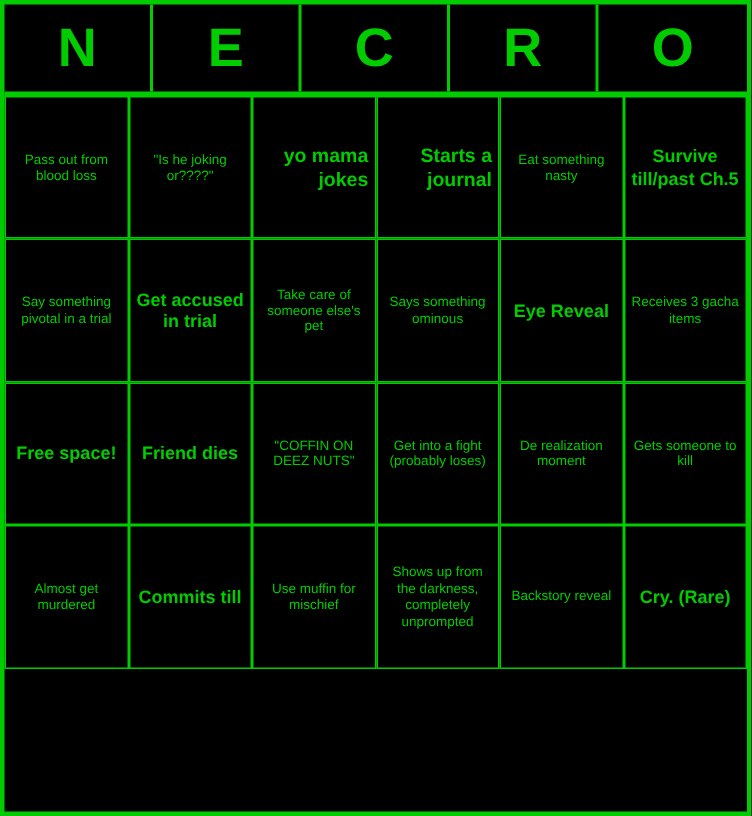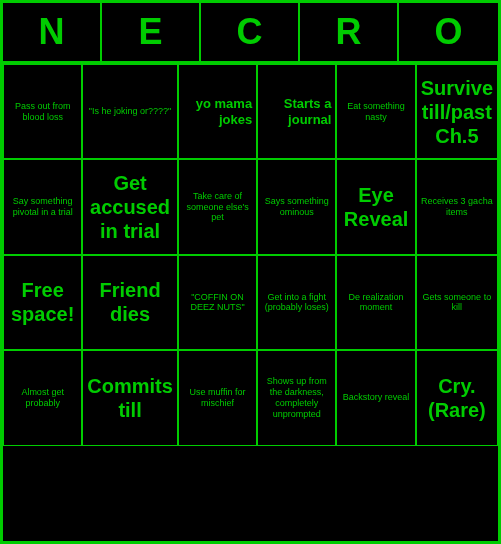--- a/index.html
+++ b/index.html
@@ -61,21 +61,21 @@
       justify-content: center;
       text-align: center;
       padding: 4px;
       font-size: 10px;
       line-height: 1.2;
       cursor: pointer;
       position: relative;
     }
 
     .bingo-cell.large-text {
-      font-size: 20px;
+      font-size: 12px;
       font-weight: bold;
     }
 
     .bingo-cell.medium-text {
       font-size: 13px;
       font-weight: bold;
       text-align: right;
     }
 
     .bingo-cell.small-text {
@@ -109,21 +109,21 @@
 
     <div class="bingo-cell large-text">Eye Reveal</div>
     <div class="bingo-cell small-text">Receives 3 gacha items</div>
     <div class="bingo-cell large-text">Free space!</div>
     <div class="bingo-cell large-text">Friend dies</div>
     <div class="bingo-cell small-text">"COFFIN ON DEEZ NUTS"</div>
 
     <div class="bingo-cell small-text">Get into a fight (probably loses)</div>
     <div class="bingo-cell small-text">De realization moment</div>
     <div class="bingo-cell small-text">Gets someone to kill</div>
-    <div class="bingo-cell small-text">Almost get probably</div>
+    <div class="bingo-cell small-text">Almost get murdered</div>
 
     <div class="bingo-cell large-text">Commits till</div>
     <div class="bingo-cell small-text">Use muffin for mischief</div>
     <div class="bingo-cell small-text">Shows up from the darkness, completely unprompted</div>
     <div class="bingo-cell small-text">Backstory reveal</div>
     <div class="bingo-cell large-text">Cry. (Rare)</div>
   </div>
 </div>
 
 </body></html>

